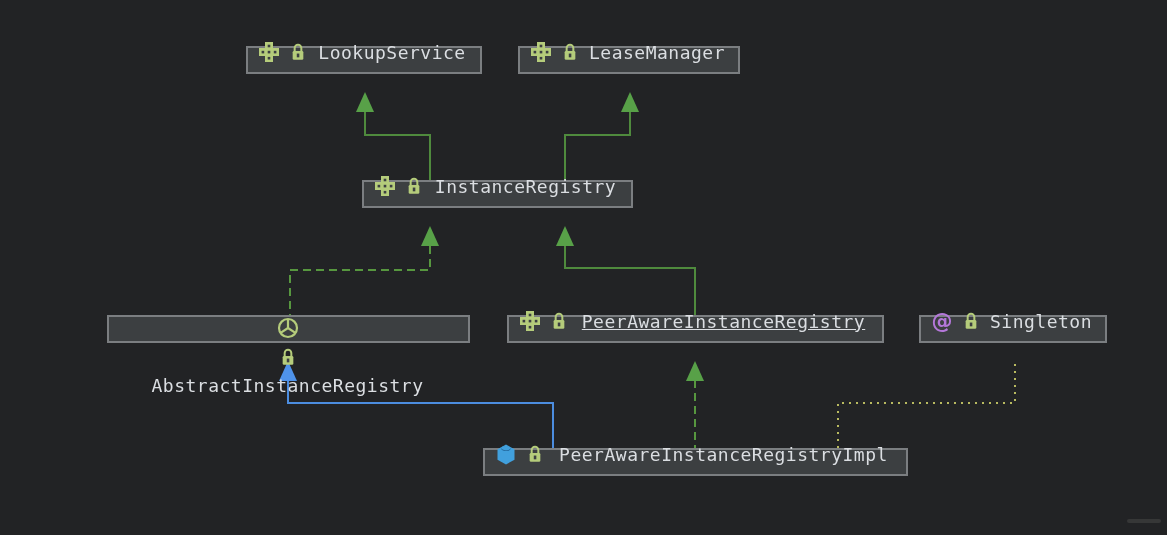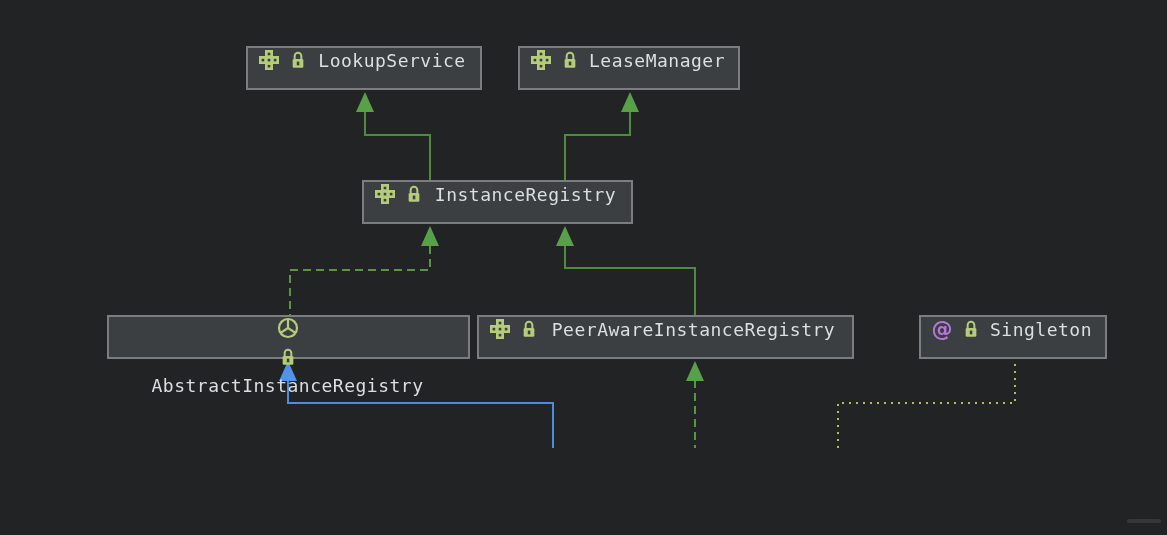--- a/index.html
+++ b/index.html
@@ -25,21 +25,21 @@
     stroke-width: 2;
   }
   .edge-extends   { stroke: #4f8a3d; }
   .edge-implements{ stroke: #57973f; stroke-dasharray: 8 5; }
   .edge-blue      { stroke: #4c8de0; }
   .edge-annot     { stroke: #b9ba60; stroke-dasharray: 2 5; }
   .arrow-green { fill: #58a148; }
   .arrow-blue  { fill: #4f93ea; }
   .node {
     position: absolute;
-    height: 44px;
+    height: 28px;
     box-sizing: border-box;
     background: #3c3f41;
     border: 2px solid #7b7e81;
     display: flex;
     align-items: center;
     gap: 7px;
     padding: 0 12px 16px 10px;
     color: #dbdee2;
     font-size: 18px;
     cursor: default;
@@ -206,21 +206,21 @@
     <span class="icon">
       <svg width="18" height="20" viewBox="0 0 16 18">
         <path d="M5 8 V5.5 a3 3 0 0 1 6 0 V8" fill="none" stroke="#b5cc7b" stroke-width="1.8"></path>
         <rect x="3.2" y="8" width="9.6" height="8" rx="1.2" fill="#b5cc7b"></rect>
         <rect x="6.9" y="10.4" width="2.3" height="3.4" fill="#3c3f41"></rect>
       </svg>
     </span>
     <span class="label">AbstractInstanceRegistry</span>
   </div>
 
-  <div class="node" style="left:477px; top:315px; width:377px;">
+  <div class="node" style="left:507px; top:315px; width:377px;text-decoration:underline;">
     <span class="icon">
       <svg width="22" height="22" viewBox="0 0 22 22">
         <g fill="#b5cc7b">
             <rect x="1" y="7" width="20" height="8"></rect>
             <rect x="7" y="1" width="8" height="20"></rect>
           </g>
         <g fill="#3c3f41">
             <rect x="3.6" y="9.8" width="2.6" height="2.6"></rect>
             <rect x="9.7" y="9.8" width="2.6" height="2.6"></rect>
             <rect x="15.8" y="9.8" width="2.6" height="2.6"></rect>
@@ -244,15 +244,32 @@
     <span class="icon">
       <svg width="18" height="20" viewBox="0 0 16 18">
         <path d="M5 8 V5.5 a3 3 0 0 1 6 0 V8" fill="none" stroke="#b5cc7b" stroke-width="1.8"></path>
         <rect x="3.2" y="8" width="9.6" height="8" rx="1.2" fill="#b5cc7b"></rect>
         <rect x="6.9" y="10.4" width="2.3" height="3.4" fill="#3c3f41"></rect>
       </svg>
     </span>
     <span class="label">Singleton</span>
   </div>
 
+  <div class="node" style="left:483px; top:448px; width:425px;">
+    <span class="icon">
+      <svg width="23" height="23" viewBox="0 0 22 22">
+        <path d="M11 1 L19.5 5.8 L19.5 16.2 L11 21 L2.5 16.2 L2.5 5.8 Z" fill="#41a0dd"></path>
+        <ellipse cx="11" cy="5.2" rx="4.6" ry="2.1" fill="#1c5c8f"></ellipse>
+        <ellipse cx="11" cy="4.6" rx="4.6" ry="2.1" fill="#41a0dd"></ellipse>
+      </svg>
+    </span>
+    <span class="icon">
+      <svg width="18" height="20" viewBox="0 0 16 18">
+        <path d="M5 8 V5.5 a3 3 0 0 1 6 0 V8" fill="none" stroke="#b5cc7b" stroke-width="1.8"></path>
+        <rect x="3.2" y="8" width="9.6" height="8" rx="1.2" fill="#b5cc7b"></rect>
+        <rect x="6.9" y="10.4" width="2.3" height="3.4" fill="#3c3f41"></rect>
+      </svg>
+    </span>
+    <span class="label">PeerAwareInstanceRegistryImpl</span>
+  </div>
 
   <div class="watermark"></div>
 </div>
 
 </body></html>

